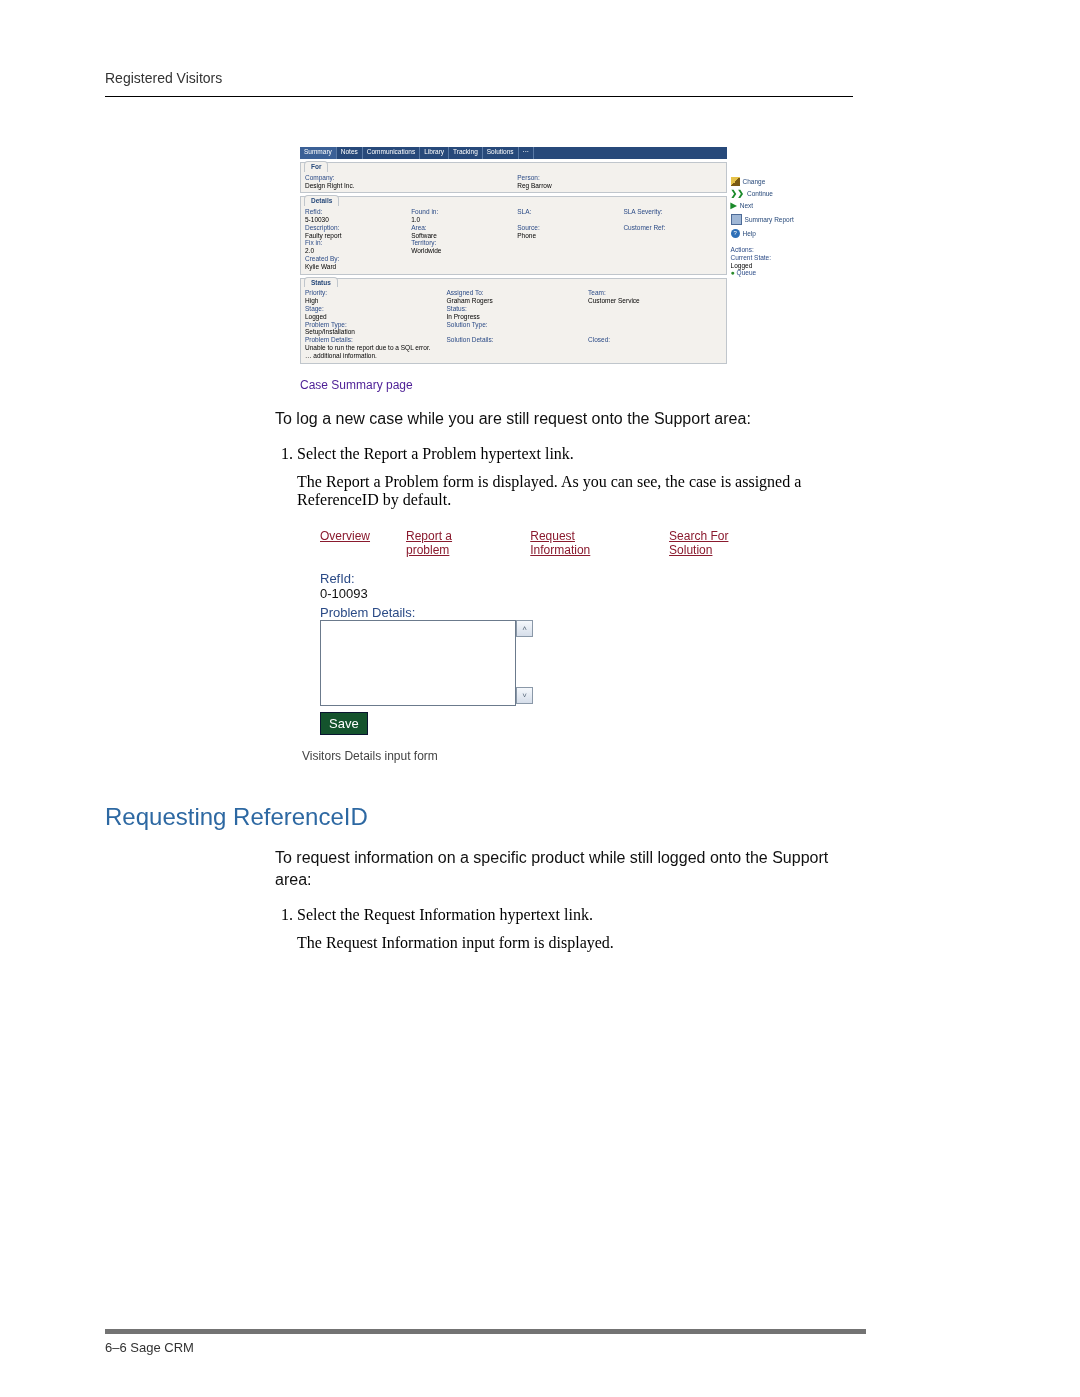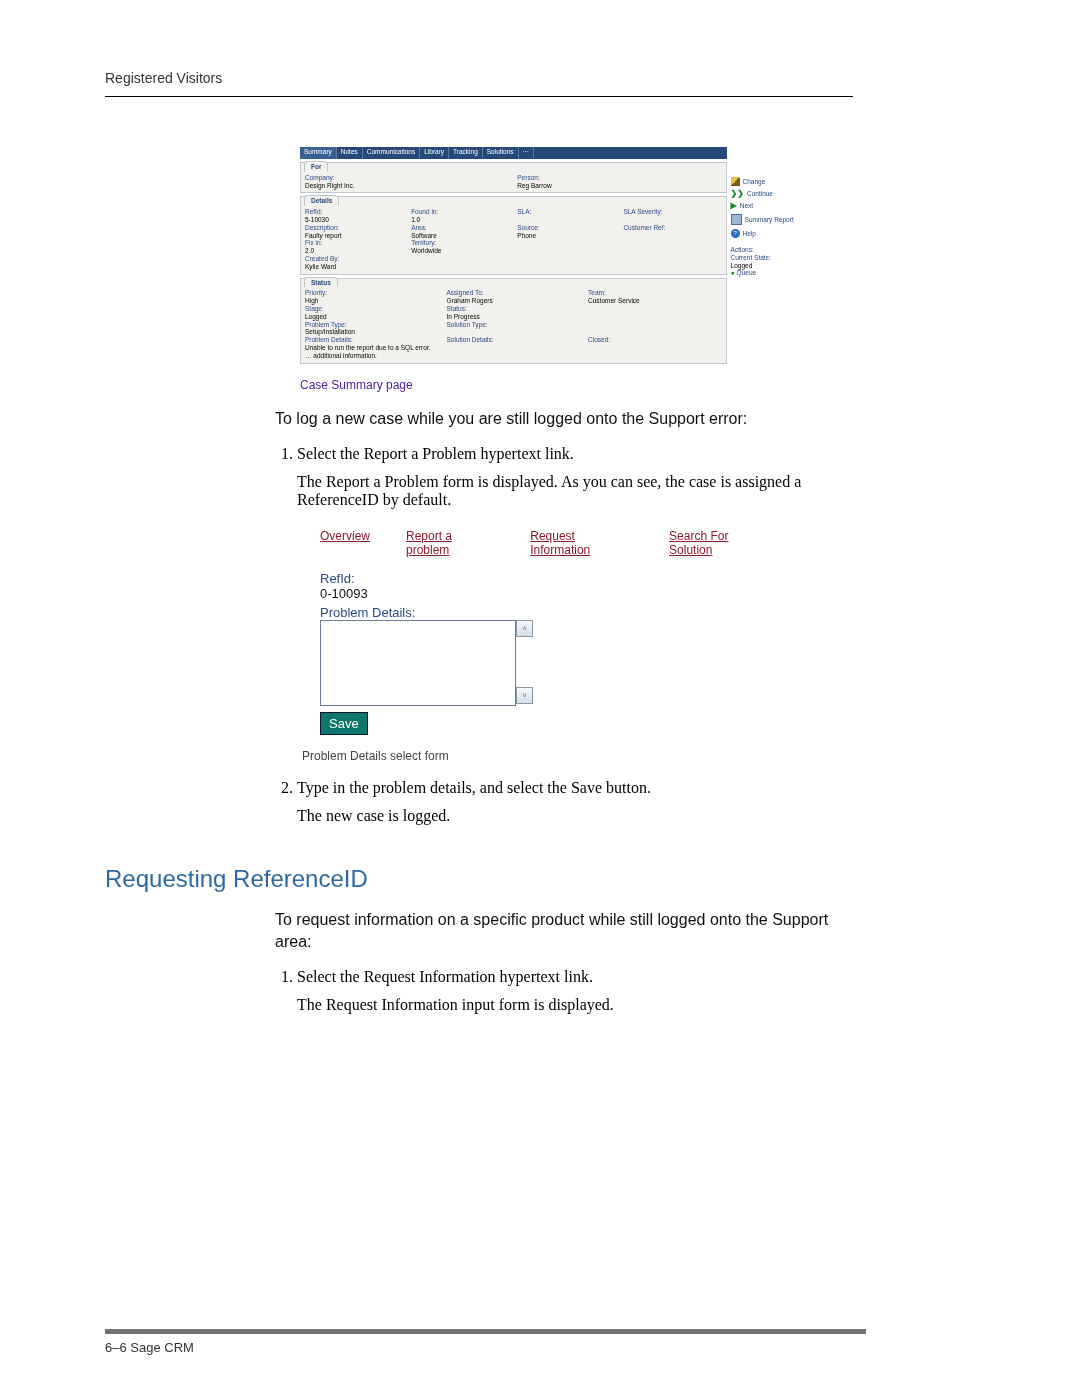--- a/index.html
+++ b/index.html
@@ -179,21 +179,21 @@
     display:flex; flex-direction:column; justify-content:space-between;
     height:84px; margin-left:0;
   }
   .shot2 .sc-btn {
     width:15px;height:15px; border:1px solid #8a98a8;
     background:linear-gradient(#f5f8fc,#d6deea);
     font-size:8px; color:#5a6a7c; display:flex;align-items:center;justify-content:center;
   }
   .shot2 .save-btn {
     margin-top:6px;
-    background:#0f766e;
+    background:#14532d;
     color:#fff;
     border:1px solid #0a1530;
     padding:3px 8px;
     font-size:13px;
   }
 
   .caption2 {
     font-size:12px; color:#444; margin-top:14px; margin-left:197px;
   }
 
@@ -344,21 +344,21 @@
               <span class="bullet">●</span>
               <span style="color:#2a4a86">Queue</span>
             </div>
           </div>
         </div>
       </div>
     </div>
     <div class="caption">Case Summary page</div>
   </div>
 
-  <div class="body-text">To log a new case while you are still logged onto the Support error:</div>
+  <div class="body-text">To log a new case while you are still request onto the Support area:</div>
 
   <ol class="steps">
     <li>
       <span>Select the Report a Problem hypertext link.</span>
       <div class="step-para">The Report a Problem form is displayed. As you can see, the case is assigned a ReferenceID by default.</div>
     </li>
   </ol>
 
   <div class="shot2">
     <div class="lnkrow">
@@ -376,28 +376,22 @@
         <div class="sc-btn">
             <span>˄</span>
           </div>
         <div class="sc-btn">
             <span>˅</span>
           </div>
       </div>
     </div>
     <button class="save-btn">Save</button>
   </div>
-  <div class="caption2">Problem Details select form</div>
-
-  <ol class="steps" start="2">
-    <li>
-      <span>Type in the problem details, and select the Save button.</span>
-      <div class="step-para">The new case is logged.</div>
-    </li>
-  </ol>
+  <div class="caption2">Visitors Details input form</div>
+
 
   <div class="h2">Requesting ReferenceID</div>
   <div class="body-text">To request information on a specific product while still logged onto the Support area:</div>
 
   <ol class="steps">
     <li>
       <span>Select the Request Information hypertext link.</span>
       <div class="step-para">The Request Information input form is displayed.</div>
     </li>
   </ol>

